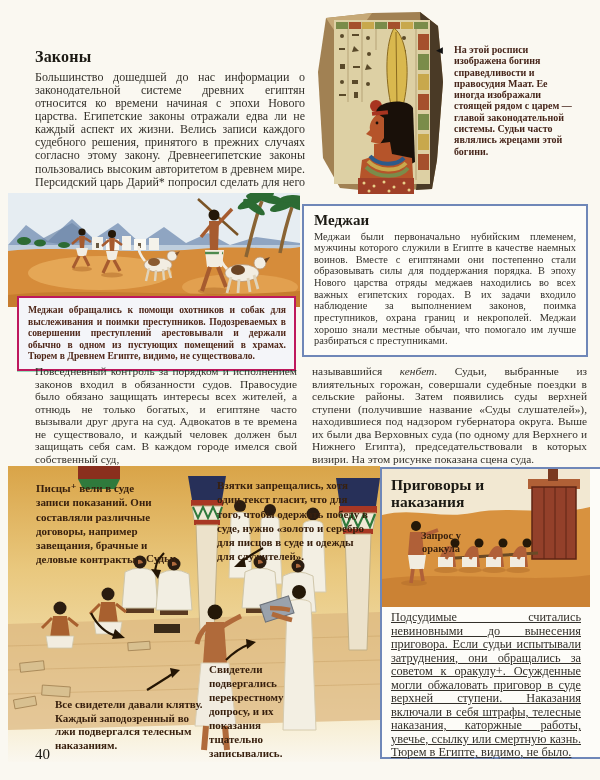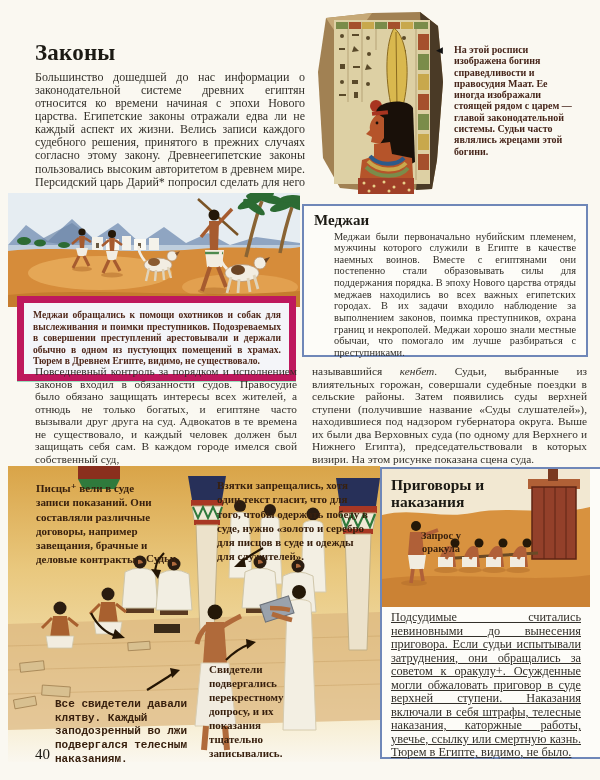--- a/index.html
+++ b/index.html
@@ -2,58 +2,58 @@
 <html><head>
 <meta charset="utf-8">
 <style>
   html,body{margin:0;padding:0;background:#e8e6e0;}
   .page{
     position:relative;width:600px;height:780px;margin:0 auto;
     background:#faf8f1;overflow:hidden;
     font-family:"Liberation Serif","DejaVu Serif",serif;color:#33302a;
   }
   
-  .h-big{font-size:23px;font-weight:bold;color:#1c1a14;letter-spacing:.2px;margin:8px 0 5px 0;}
+  .h-big{font-size:16px;font-weight:bold;color:#1c1a14;letter-spacing:.2px;margin:16px 0 5px 0;}
   .h-box{font-size:15px;font-weight:bold;color:#1c1a14;margin:0 0 2px 0;line-height:1.1;}
   .body-txt{font-size:12px;line-height:1.09;text-align:justify;}
   .col-txt{font-size:11.4px;line-height:1.1;text-align:justify;}
   .italic{font-style:italic;}
   
   .abs{position:absolute;}
   .laws{left:35px;top:32px;width:270px;}
   .stele-wrap{left:312px;top:10px;width:136px;height:184px;}
   .stele-caption{left:452px;top:44px;width:126px;font-size:10px;line-height:1.13;font-weight:bold;color:#46251a;}
   .caption-pointer{position:absolute;left:-16px;top:1px;font-size:9px;color:#111;}
   .stele-caption-inner{position:relative;padding-left:2px;}
   .desert{left:8px;top:193px;width:292px;height:114px;}
   .photo-caption{
     left:17px;top:296px;width:279px;box-sizing:border-box;
-    background:#f4f5f9;border:7px solid #be185d;box-shadow:0 1px 0 #9db;
+    background:#f4f5f9;border:2px solid #be185d;box-shadow:0 1px 0 #9db;
     padding:6px 8px 7px 9px;
     font-size:9.6px;line-height:1.2;font-weight:bold;color:#50281a;text-align:justify;
   }
   .medjai-box{
     left:302px;top:204px;width:286px;height:153px;box-sizing:border-box;
     background:#fdfcf8;border:2px solid #6f87b8;
     padding:6px 10px 6px 10px;
   }
-  .medjai-box .bx-body{font-size:10.4px;line-height:1.12;text-align:justify;margin-left:20px;}
+  .medjai-box .bx-body{font-size:10.4px;line-height:1.12;text-align:justify;}
   .judiciary{left:35px;top:362px;width:552px;}
   .jud-cols{display:flex;gap:15px;margin-top:3px;}
   .jud-col1{width:262px;}
   .jud-col2{width:275px;}
   .court{left:8px;top:466px;width:372px;height:296px;}
   .scene-label{
     position:absolute;font-weight:bold;color:#38200e;font-size:11px;line-height:1.3;
   }
   .lbl-scribes{left:36px;top:481px;width:122px;}
   .lbl-bribes{left:217px;top:478px;width:153px;}
   .lbl-judges{left:146px;top:551px;width:60px;}
   .lbl-wcross{left:209px;top:662px;width:99px;line-height:1.28;}
-  .lbl-oath{left:55px;top:698px;width:148px;line-height:1.24;font-family:Liberation Mono, monospace;}
+  .lbl-oath{left:55px;top:698px;width:148px;line-height:1.24;}
   .verdicts-box{
     left:380px;top:467px;width:256px;height:292px;box-sizing:border-box;
     background:#fdfcf8;border:2px solid #6f87b8;
   }
   .verdicts-inner{position:relative;width:100%;height:100%;}
   .verdicts-title{position:absolute;left:9px;top:7px;width:120px;font-size:15.5px;font-weight:bold;color:#1c1a14;line-height:1.12;}
   .oracle-label{position:absolute;left:22px;top:60px;width:74px;font-weight:bold;font-size:10.4px;line-height:1.25;color:#38200e;text-align:center;}
   .verdicts-body{position:absolute;left:9px;top:142px;width:190px;font-size:12.3px;line-height:1.1;text-align:justify;color:#33302a;text-decoration:underline;}
   .page-num{left:35px;top:746px;font-size:15px;font-weight:normal;color:#1c1a14;}
   .arrow{position:absolute;}

